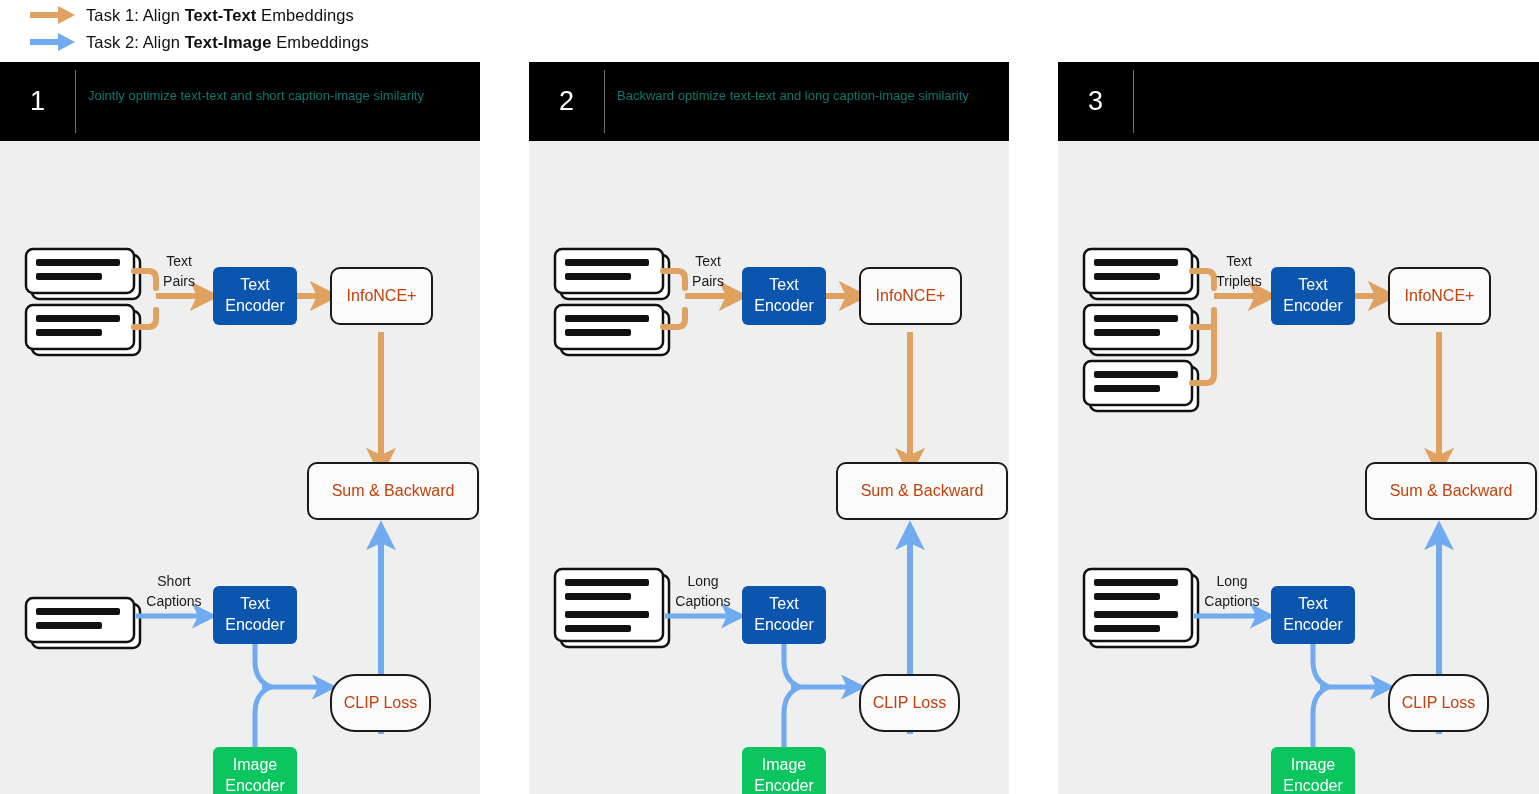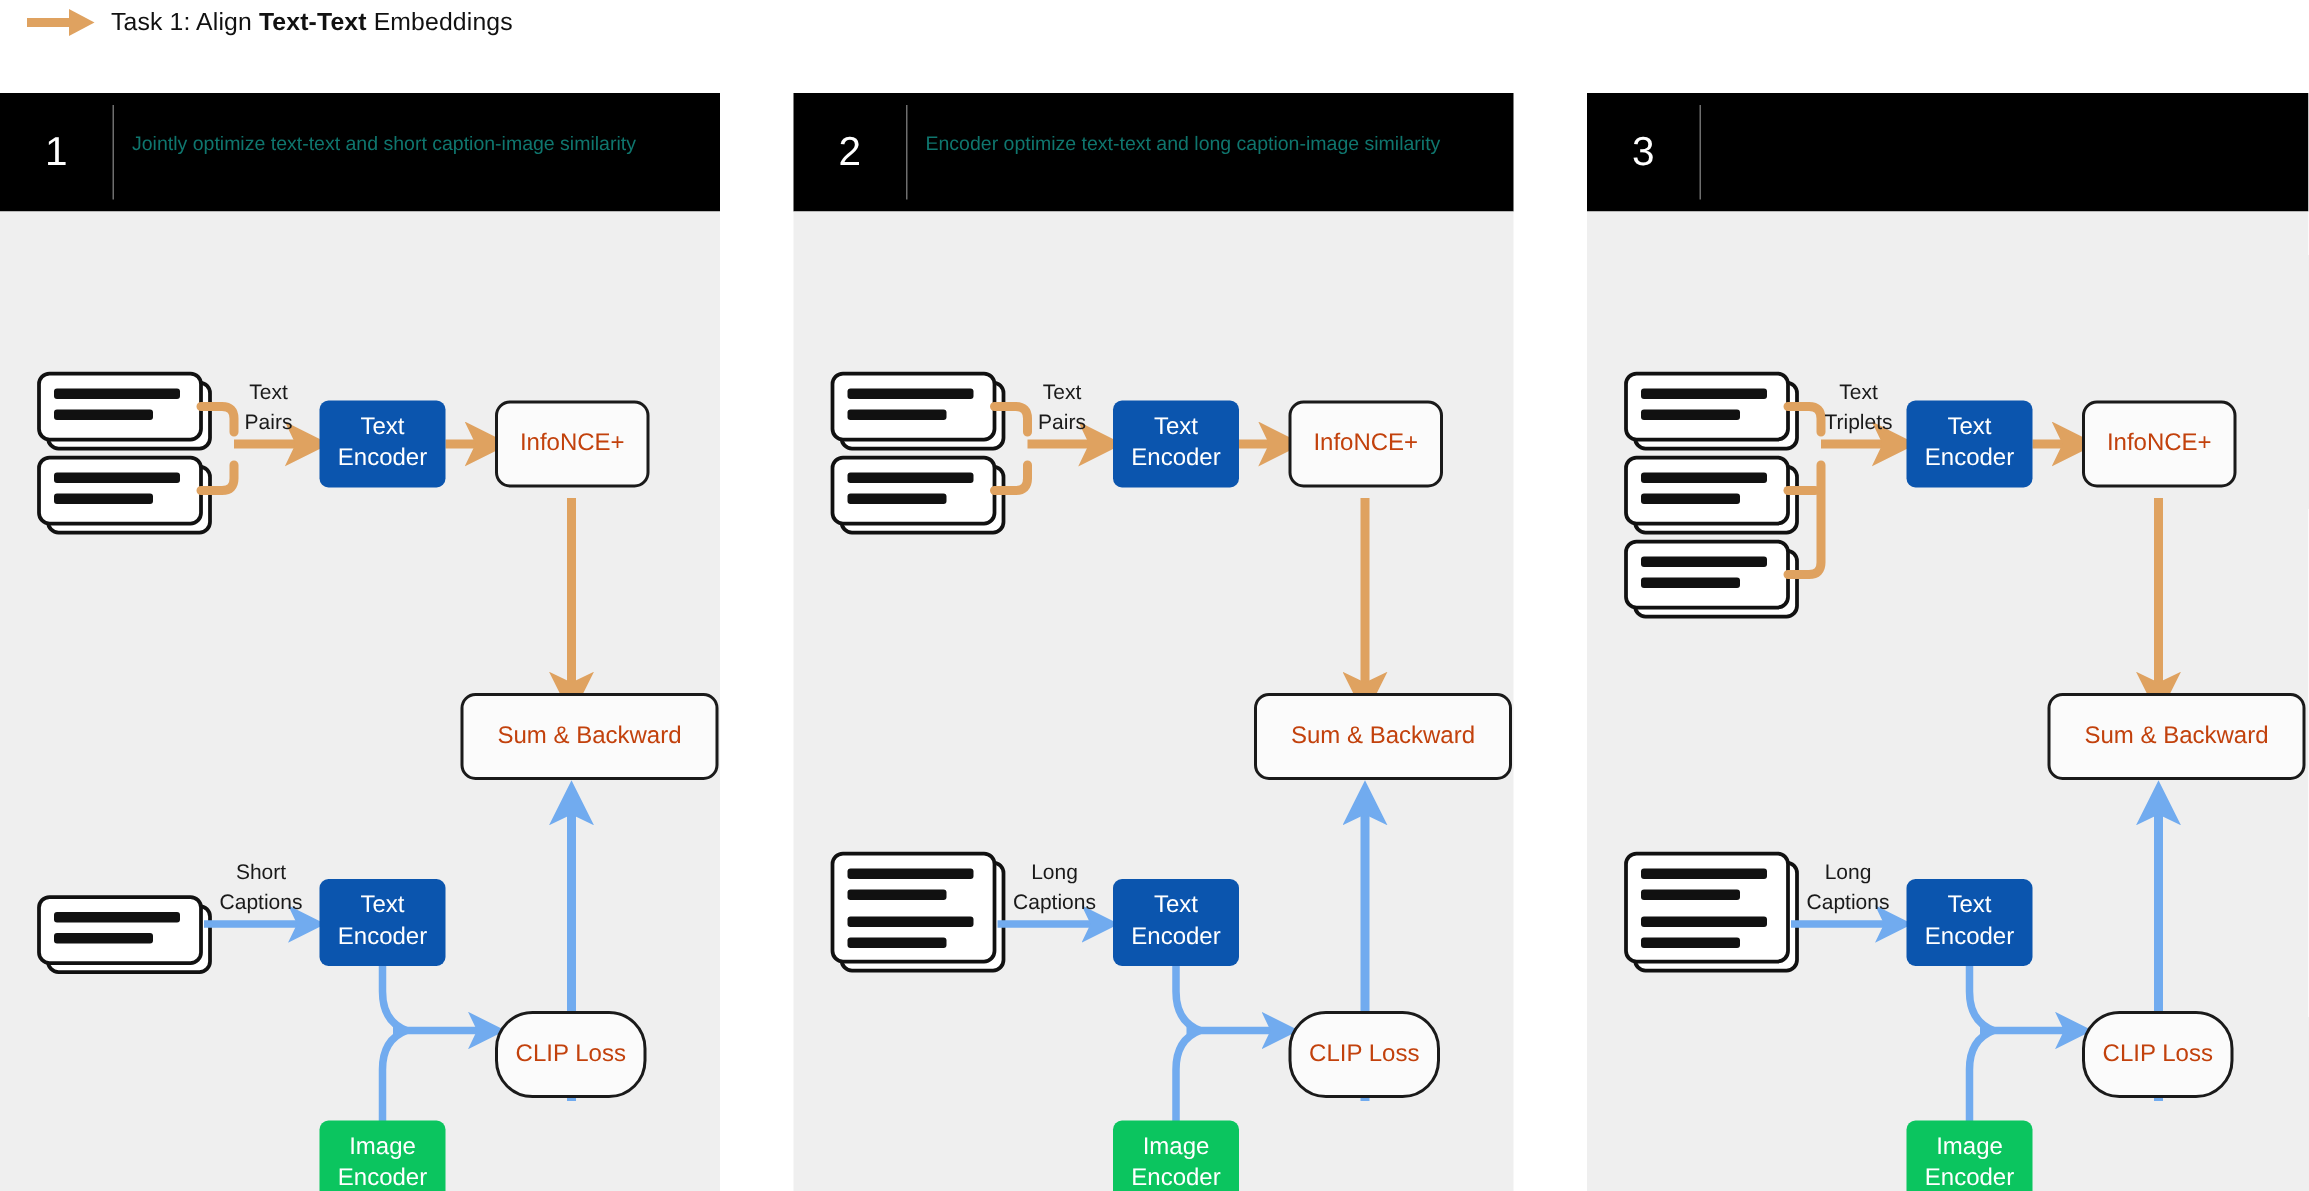--- a/index.html
+++ b/index.html
@@ -3,21 +3,21 @@
 <meta charset="utf-8">
 <style>
   html,body{margin:0;padding:0;background:#ffffff;}
   body{
     width:1539px;height:794px;position:relative;overflow:hidden;
     font-family:"Liberation Sans","DejaVu Sans",sans-serif;
     color:#111111;
   }
 
   
-  #legend{position:absolute;left:4px;top:0;width:1248px;height:58px;text-decoration:underline;}
+  #legend{position:absolute;left:16px;top:0;width:1248px;height:58px;text-decoration:underline;}
   .legend-row{position:absolute;left:14px;height:24px;display:flex;align-items:center;}
   .legend-row.r0{top:3px;}
   .legend-row.r1{top:30px;}
   .legend-arrow{width:46px;height:22px;flex:0 0 46px;}
   .legend-text{margin-left:10px;font-size:16.5px;color:#111;white-space:nowrap;letter-spacing:.1px;}
   .legend-text b{font-weight:bold;}
 
   
   .panel{position:absolute;top:62px;width:480px;height:732px;}
   .panel.p0{left:0px;}
@@ -55,20 +55,29 @@
   <div class="legend-row r0">
     <svg class="legend-arrow" viewBox="0 0 46 22">
       <path d="M0 11 H30" stroke="#DFA260" stroke-width="6" fill="none"></path>
       <path d="M28 2 L45 11 L28 20 Z" fill="#DFA260"></path>
     </svg>
     <span class="legend-text">
       <span>Task 1: Align </span><b>Text-Text</b><span> Embeddings</span>
     </span>
   </div>
 
+  <div class="legend-row r1">
+    <svg class="legend-arrow" viewBox="0 0 46 22">
+      <path d="M0 11 H30" stroke="#71ABEF" stroke-width="6" fill="none"></path>
+      <path d="M28 2 L45 11 L28 20 Z" fill="#71ABEF"></path>
+    </svg>
+    <span class="legend-text">
+      <span>Task 2: Align </span><b>Text-Image</b><span> Embeddings</span>
+    </span>
+  </div>
 </div>
 
 <div class="panel p0">
   <div class="panel-header">
     <div class="panel-num">1</div>
     <div class="panel-num-div"></div>
     <div class="panel-title">Jointly optimize text-text and short caption-image similarity</div>
   </div>
 
   <div class="panel-body">
@@ -152,21 +161,21 @@
 Pairs</div>
     <div class="edge-label" style="left:132px;top:430px;width:84px;white-space:pre-line;">Short
 Captions</div>
   </div>
 </div>
 
 <div class="panel p1">
   <div class="panel-header">
     <div class="panel-num">2</div>
     <div class="panel-num-div"></div>
-    <div class="panel-title">Encoder optimize text-text and long caption-image similarity</div>
+    <div class="panel-title">Backward optimize text-text and long caption-image similarity</div>
   </div>
 
   <div class="panel-body">
     <svg width="480" height="653">
       <defs>
         <marker id="ar-o-2" markerWidth="5" markerHeight="5" refX="2.2" refY="2.5" orient="auto">
           <path d="M0,0 L5,2.5 L0,5 L1.2,2.5 Z" fill="#DFA260"></path>
         </marker>
         <marker id="ar-b-2" markerWidth="5" markerHeight="5" refX="2.2" refY="2.5" orient="auto">
           <path d="M0,0 L5,2.5 L0,5 L1.2,2.5 Z" fill="#71ABEF"></path>

